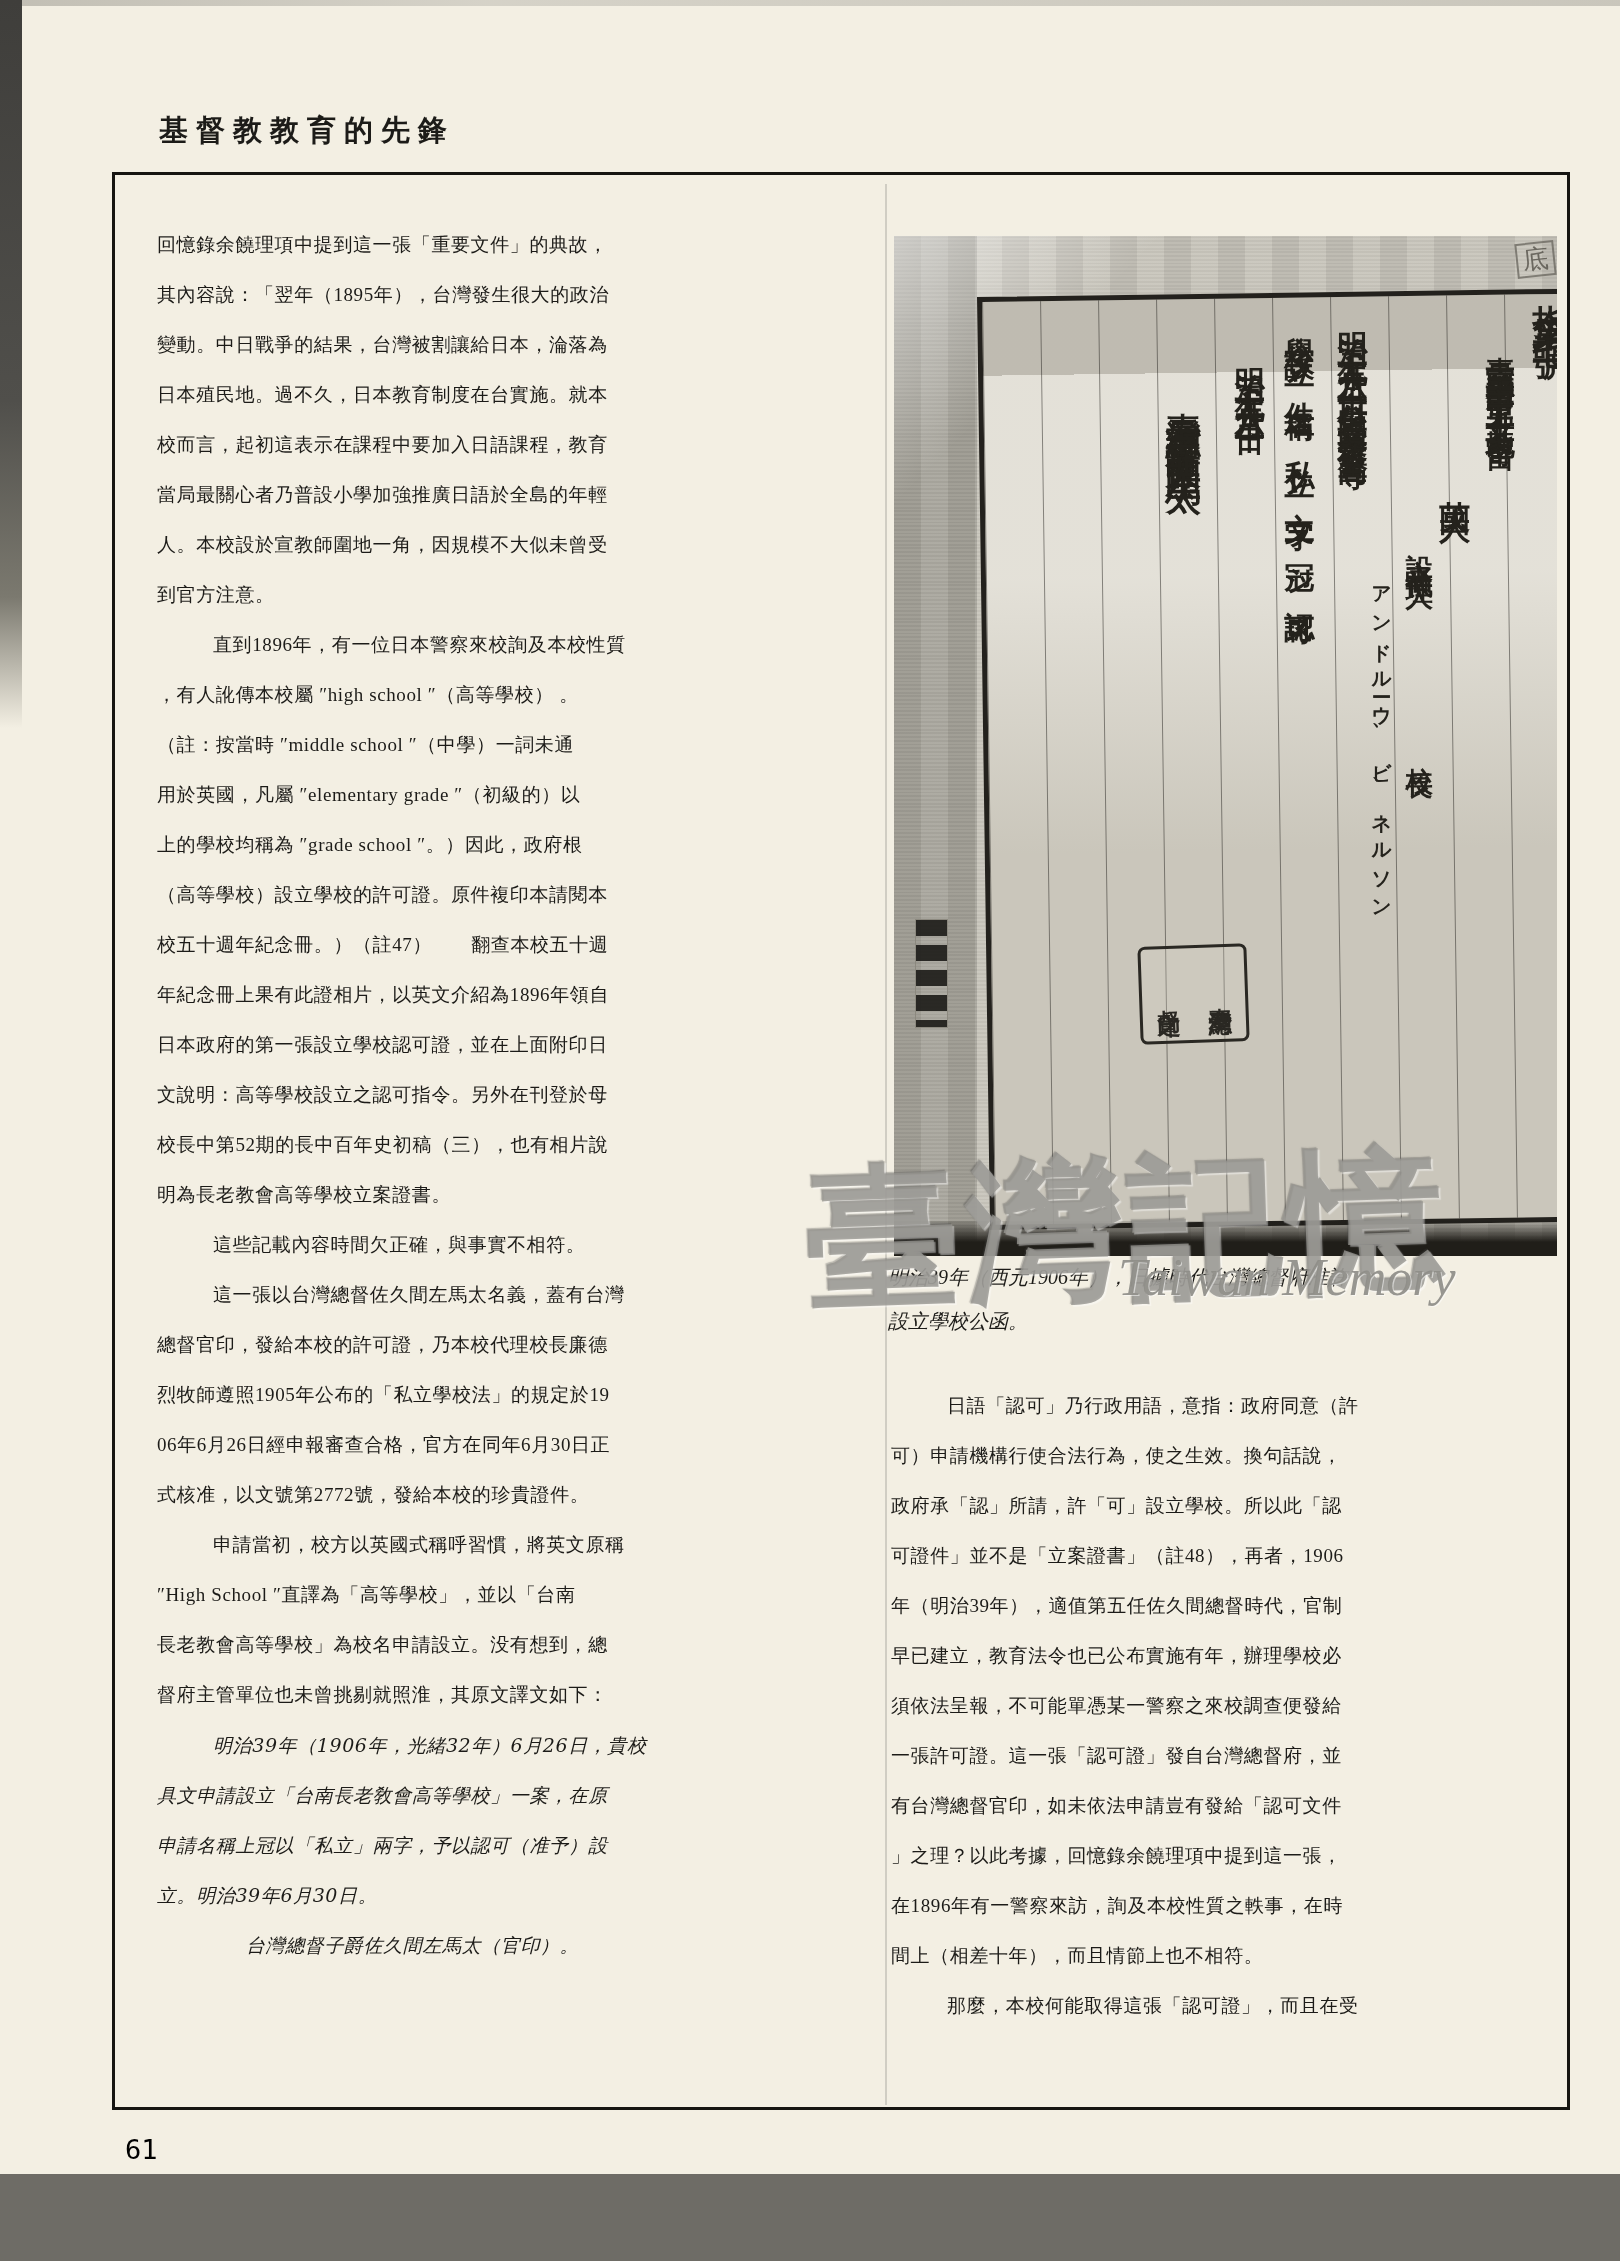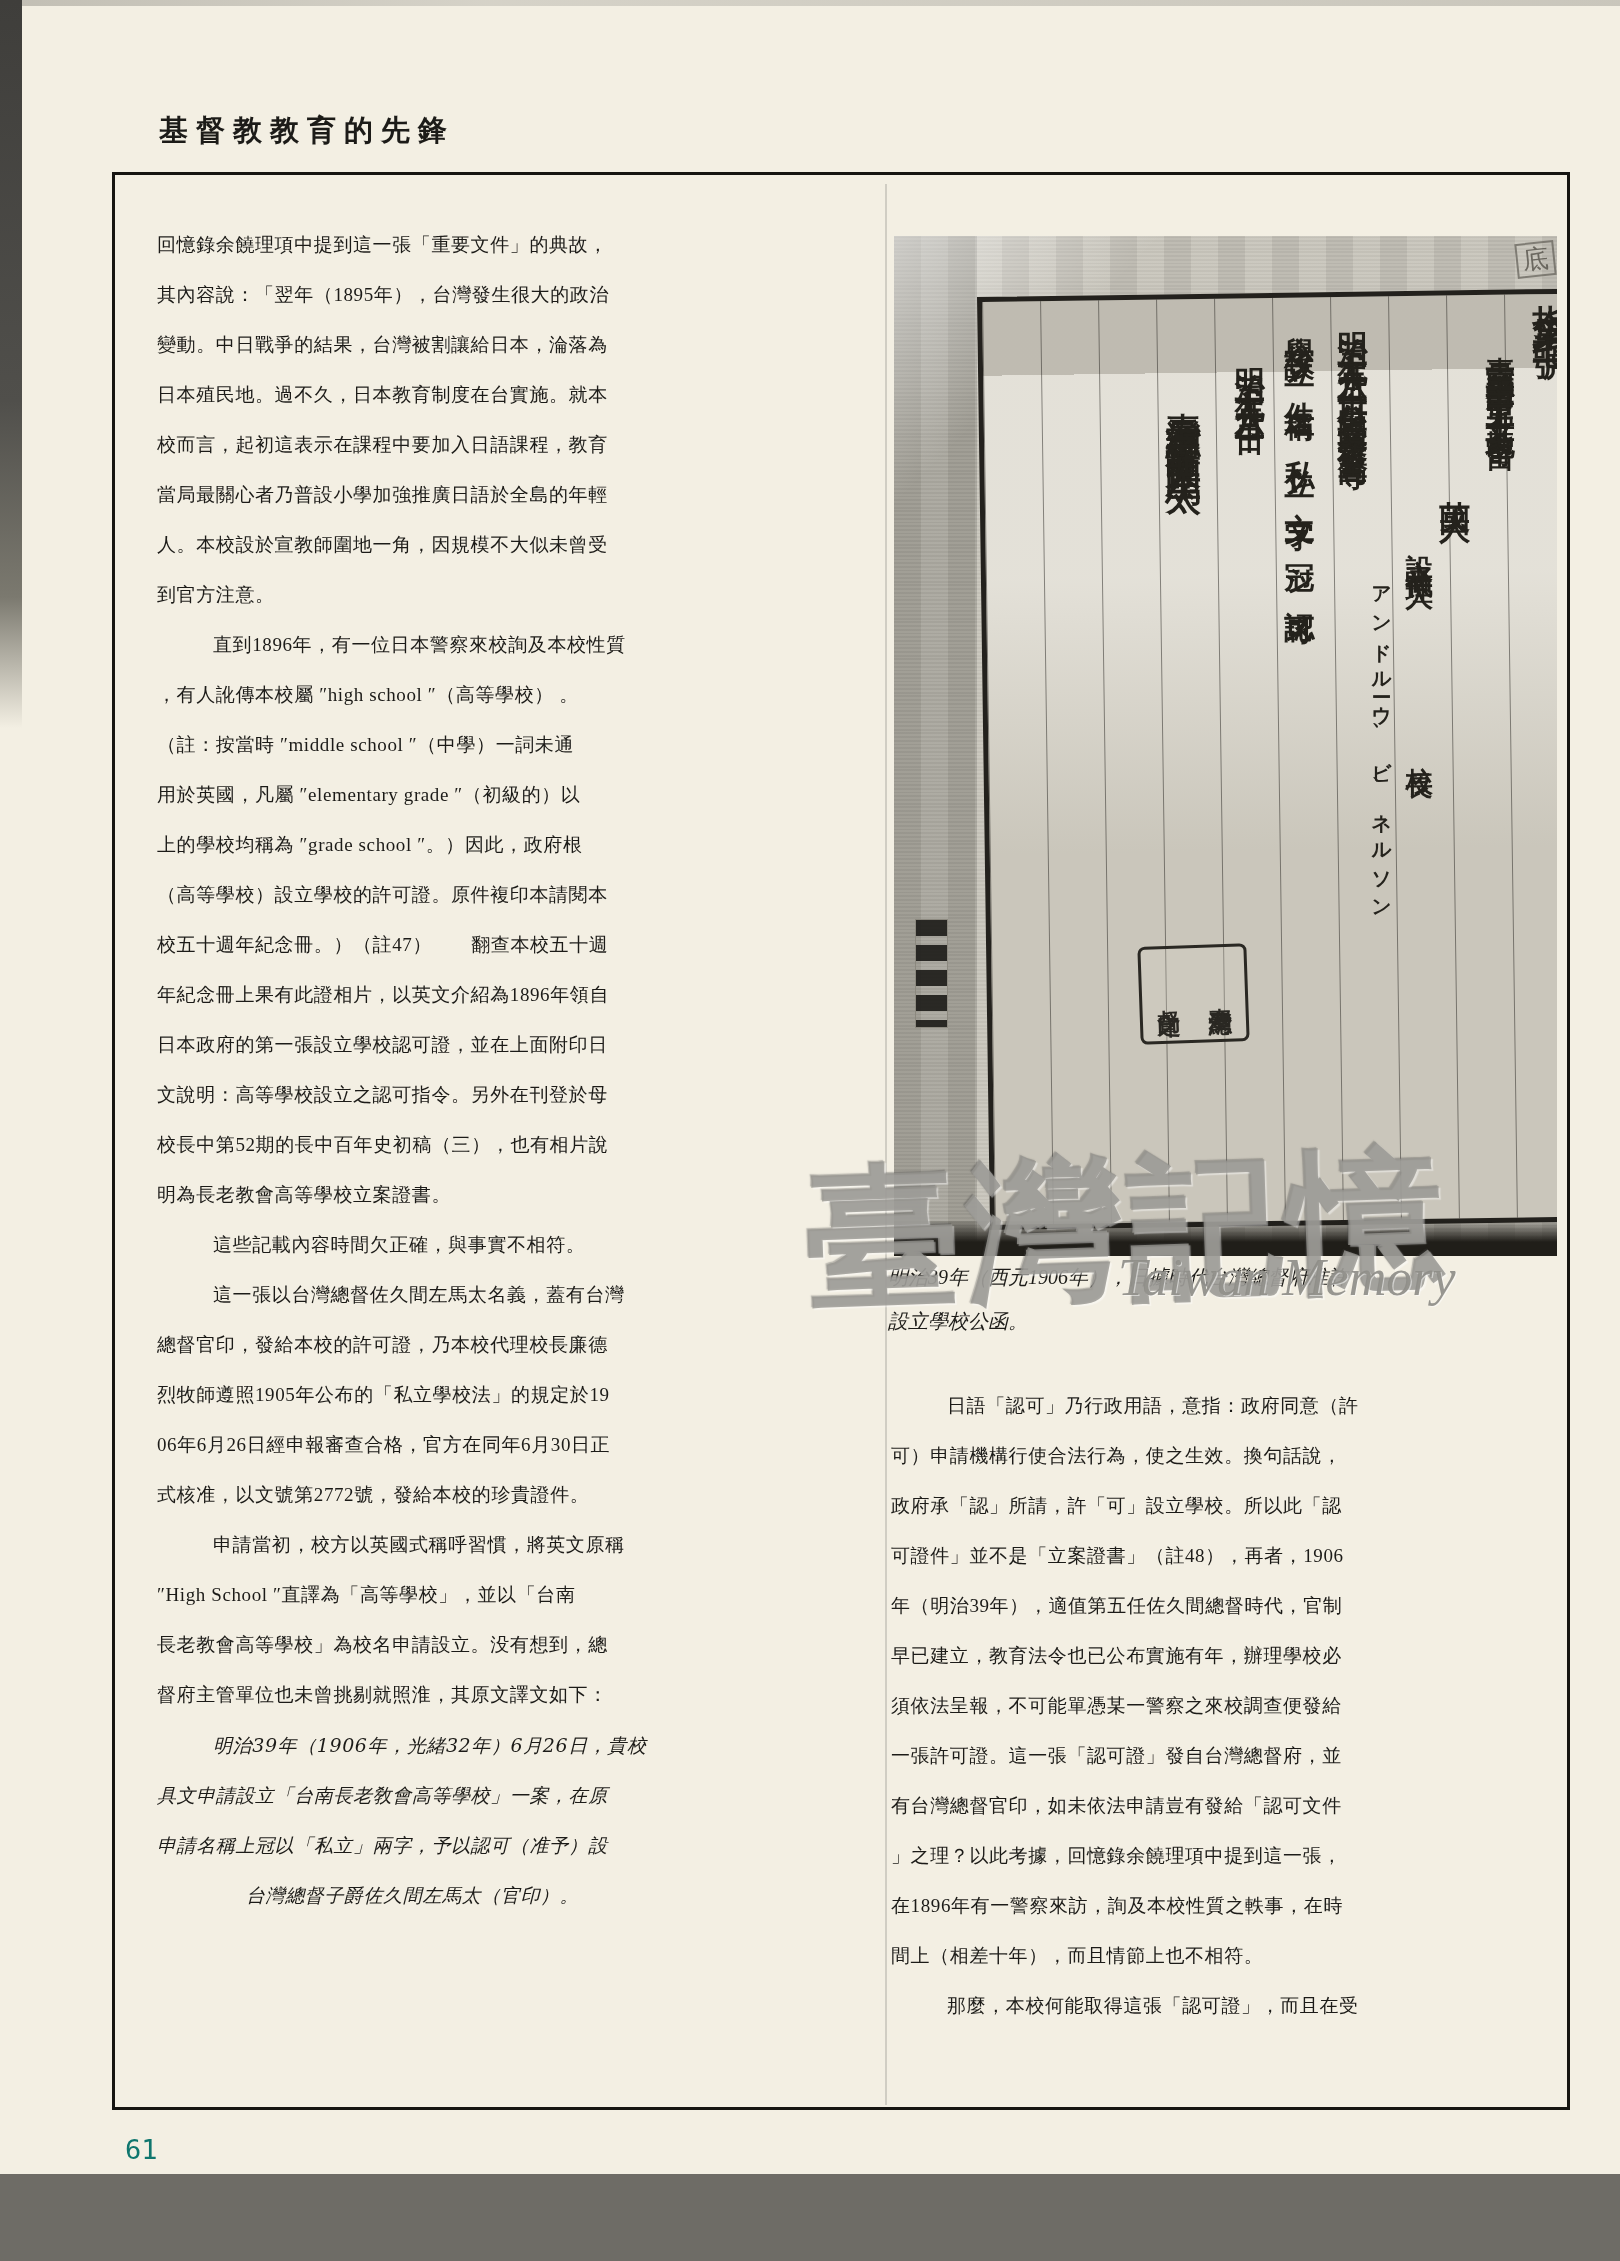--- a/index.html
+++ b/index.html
@@ -59,21 +59,21 @@
     display:flex;align-items:center;justify-content:center;transform:rotate(-6deg);opacity:.8;}
   .photo-bottom-band{position:absolute;left:0;bottom:0;width:100%;height:35px;
     background:linear-gradient(180deg,rgba(25,24,20,.15),#201e19 60%);}
   
   .wm-cjk{position:absolute;left:805px;top:1127px;font-size:154px;letter-spacing:7.3px;
     font-weight:bold;color:rgba(150,149,144,.8);transform:rotate(-2deg);white-space:nowrap;
     font-family:"DejaVu Serif","Liberation Serif",serif;
     text-shadow:1.8px 1.8px 1.2px rgba(255,255,255,.45),-1.2px -1.2px 1.2px rgba(70,70,70,.35);z-index:6;}
   .wm-latin{position:absolute;left:1118px;top:1248px;font-size:52px;font-style:italic;
     color:rgba(142,141,136,.92);text-shadow:1.2px 1.2px 0.6px rgba(255,255,255,.5);z-index:6;}
-  .page-number{position:absolute;left:125px;top:2134px;font-size:27px;color:#0f766e;
+  .page-number{position:absolute;left:125px;top:2134px;font-size:27px;color:#000000;
     font-family:"DejaVu Sans Mono","Liberation Mono",monospace;}
   .site-footer{position:absolute;left:636px;top:2221px;font-size:48px;letter-spacing:3.1px;
     font-weight:bold;color:#8f8a7d;white-space:nowrap;}
 </style>
 </head>
 <body>
 
 <div class="page">
   <div class="top-edge"></div>
   <div class="left-edge"></div>
@@ -110,20 +110,21 @@
       <div class="tline">烈牧師遵照1905年公布的「私立學校法」的規定於19</div>
       <div class="tline">06年6月26日經申報審查合格，官方在同年6月30日正</div>
       <div class="tline">式核准，以文號第2772號，發給本校的珍貴證件。</div>
       <div class="tline indent">申請當初，校方以英國式稱呼習慣，將英文原稱</div>
       <div class="tline">″High School ″直譯為「高等學校」，並以「台南</div>
       <div class="tline">長老教會高等學校」為校名申請設立。没有想到，總</div>
       <div class="tline">督府主管單位也未曾挑剔就照淮，其原文譯文如下：</div>
       <div class="tline indent kai">明治39年（1906年，光緒32年）6月26日，貴校</div>
       <div class="tline kai">具文申請設立「台南長老敎會高等學校」一案，在原</div>
       <div class="tline kai">申請名稱上冠以「私立」兩字，予以認可（准予）設</div>
+      <div class="tline kai">立。明治39年6月30日。</div>
       <div class="tline indent2 kai">台灣總督子爵佐久間左馬太（官印）。</div>
     </div>
 
   <div class="photo">
     <div class="doc-frame"></div>
     <div class="cols-layer">
         <div class="vcol" style="left: 95.5%; top: 4%; font-size: 34px;">指令第二七七二號</div>
         <div class="vcol" style="left: 88.5%; top: 9.5%; font-size: 29px;">臺南廳臺南市甲第五十五番地寄留</div>
         <div class="vcol" style="left: 81.5%; top: 23.5%; font-size: 31px;">英國人</div>
         <div class="vcol" style="left: 76.5%; top: 29%; font-size: 27px;">設立者代理人</div>

